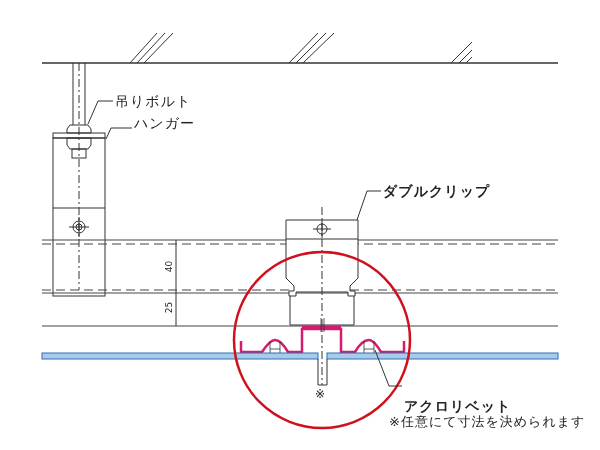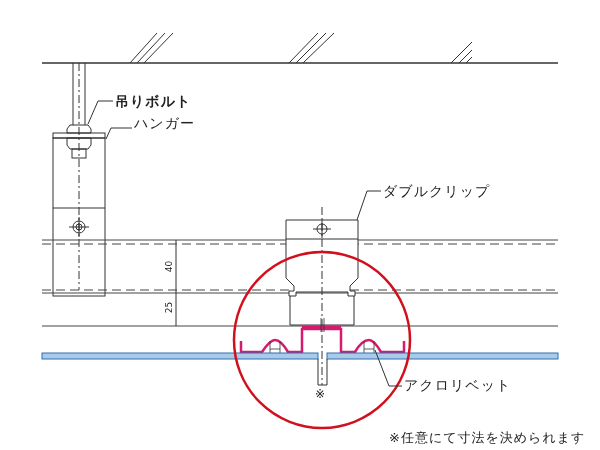--- a/index.html
+++ b/index.html
@@ -102,20 +102,20 @@
   <circle cx="322" cy="340" r="88" fill="none" stroke="#d0101c" stroke-width="2.5"></circle>
 
   <g stroke="#333" fill="none" stroke-width="1">
     <polyline points="88,124 98,101 113,101"></polyline>
     <polyline points="106,139 111,128 132,128"></polyline>
     <polyline points="357,220 367,191 381,191"></polyline>
     <polyline points="375,350 389,386 402,386"></polyline>
   </g>
 </svg>
 
-<div class="label" style="left:115px;top:94px;font-weight:bold;">吊りボルト</div>
+<div class="label" style="left:115px;top:94px;">吊りボルト</div>
 <div class="label" style="left:134px;top:116px;">ハンガー</div>
-<div class="label" style="left:383px;top:184px;">ダブルクリップ</div>
-<div class="label" style="left:404px;top:378px;">アクロリベット</div>
+<div class="label" style="left:383px;top:184px;font-weight:bold;">ダブルクリップ</div>
+<div class="label" style="left:404px;top:399px;font-weight:bold;">アクロリベット</div>
 <div class="label" style="left:315px;top:388px;font-size:12px;">※</div>
-<div class="label" style="left:389px;top:415px;font-size:13px;margin-top:16px;">※任意にて寸法を決められます</div>
+<div class="label" style="left:389px;top:415px;font-size:13px;">※任意にて寸法を決められます</div>
 <div class="dim" style="left:164px;top:262px;">40</div>
 <div class="dim" style="left:164px;top:303px;">25</div>
 
 </body></html>

